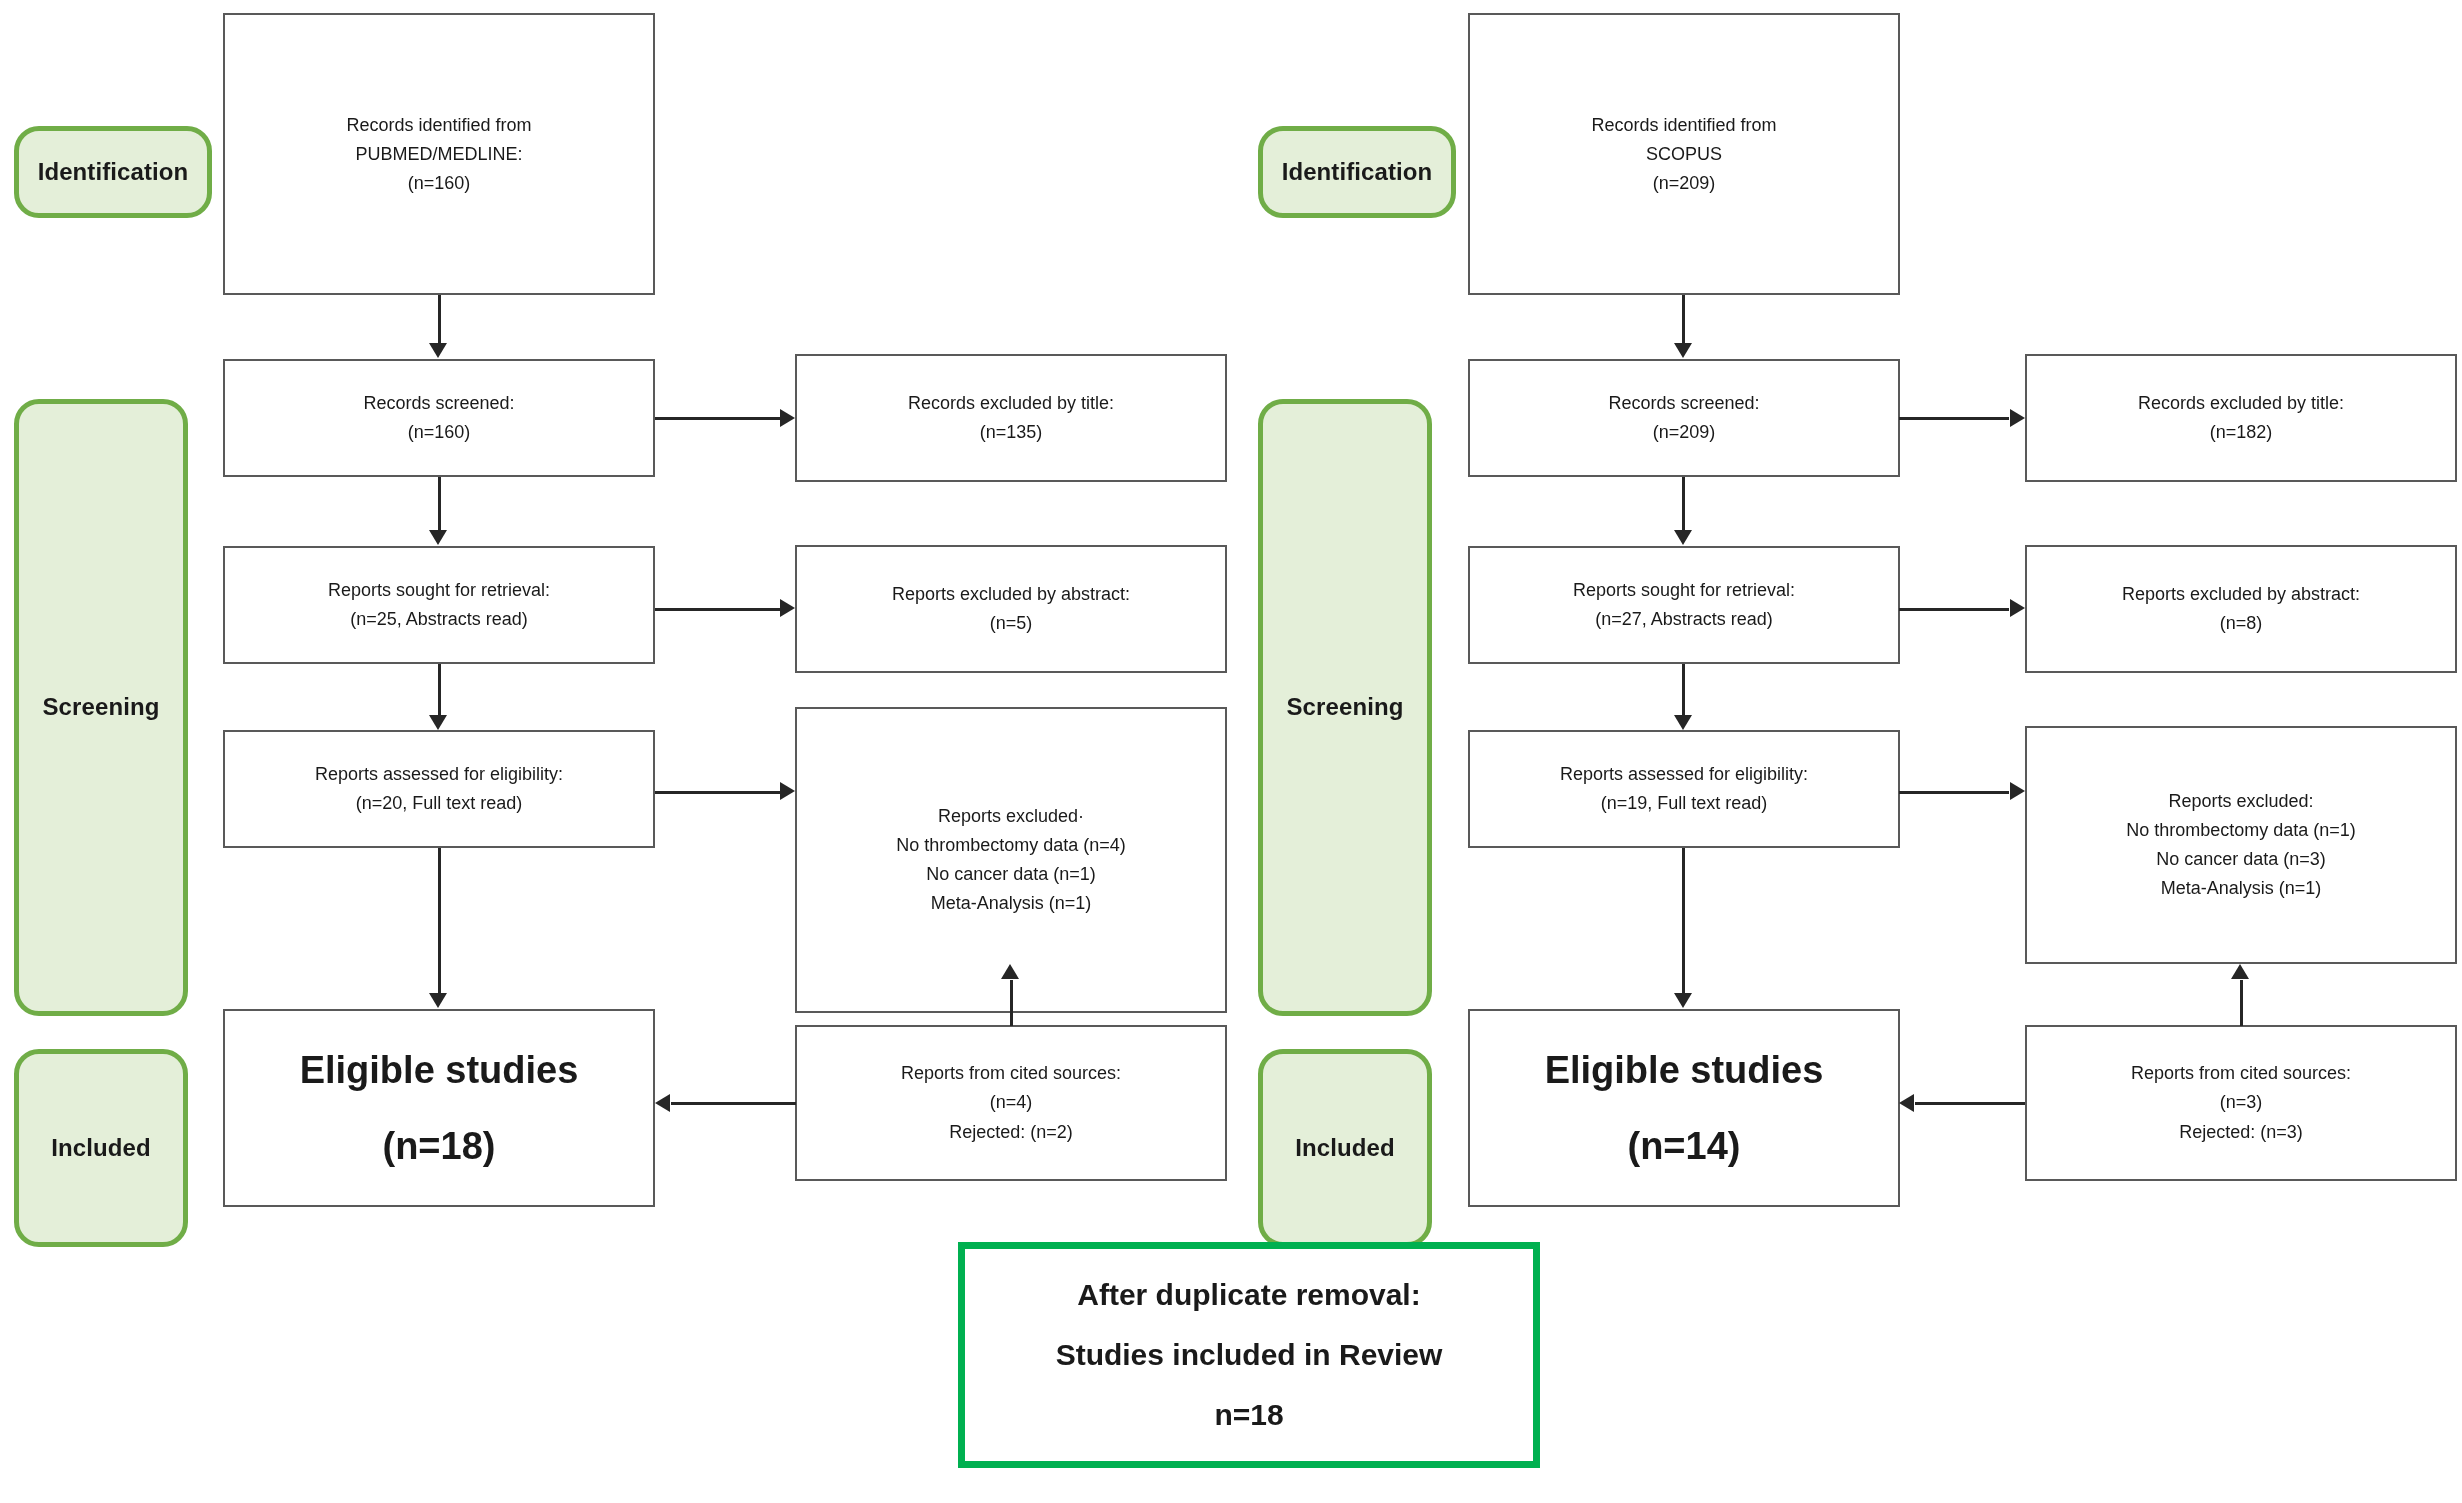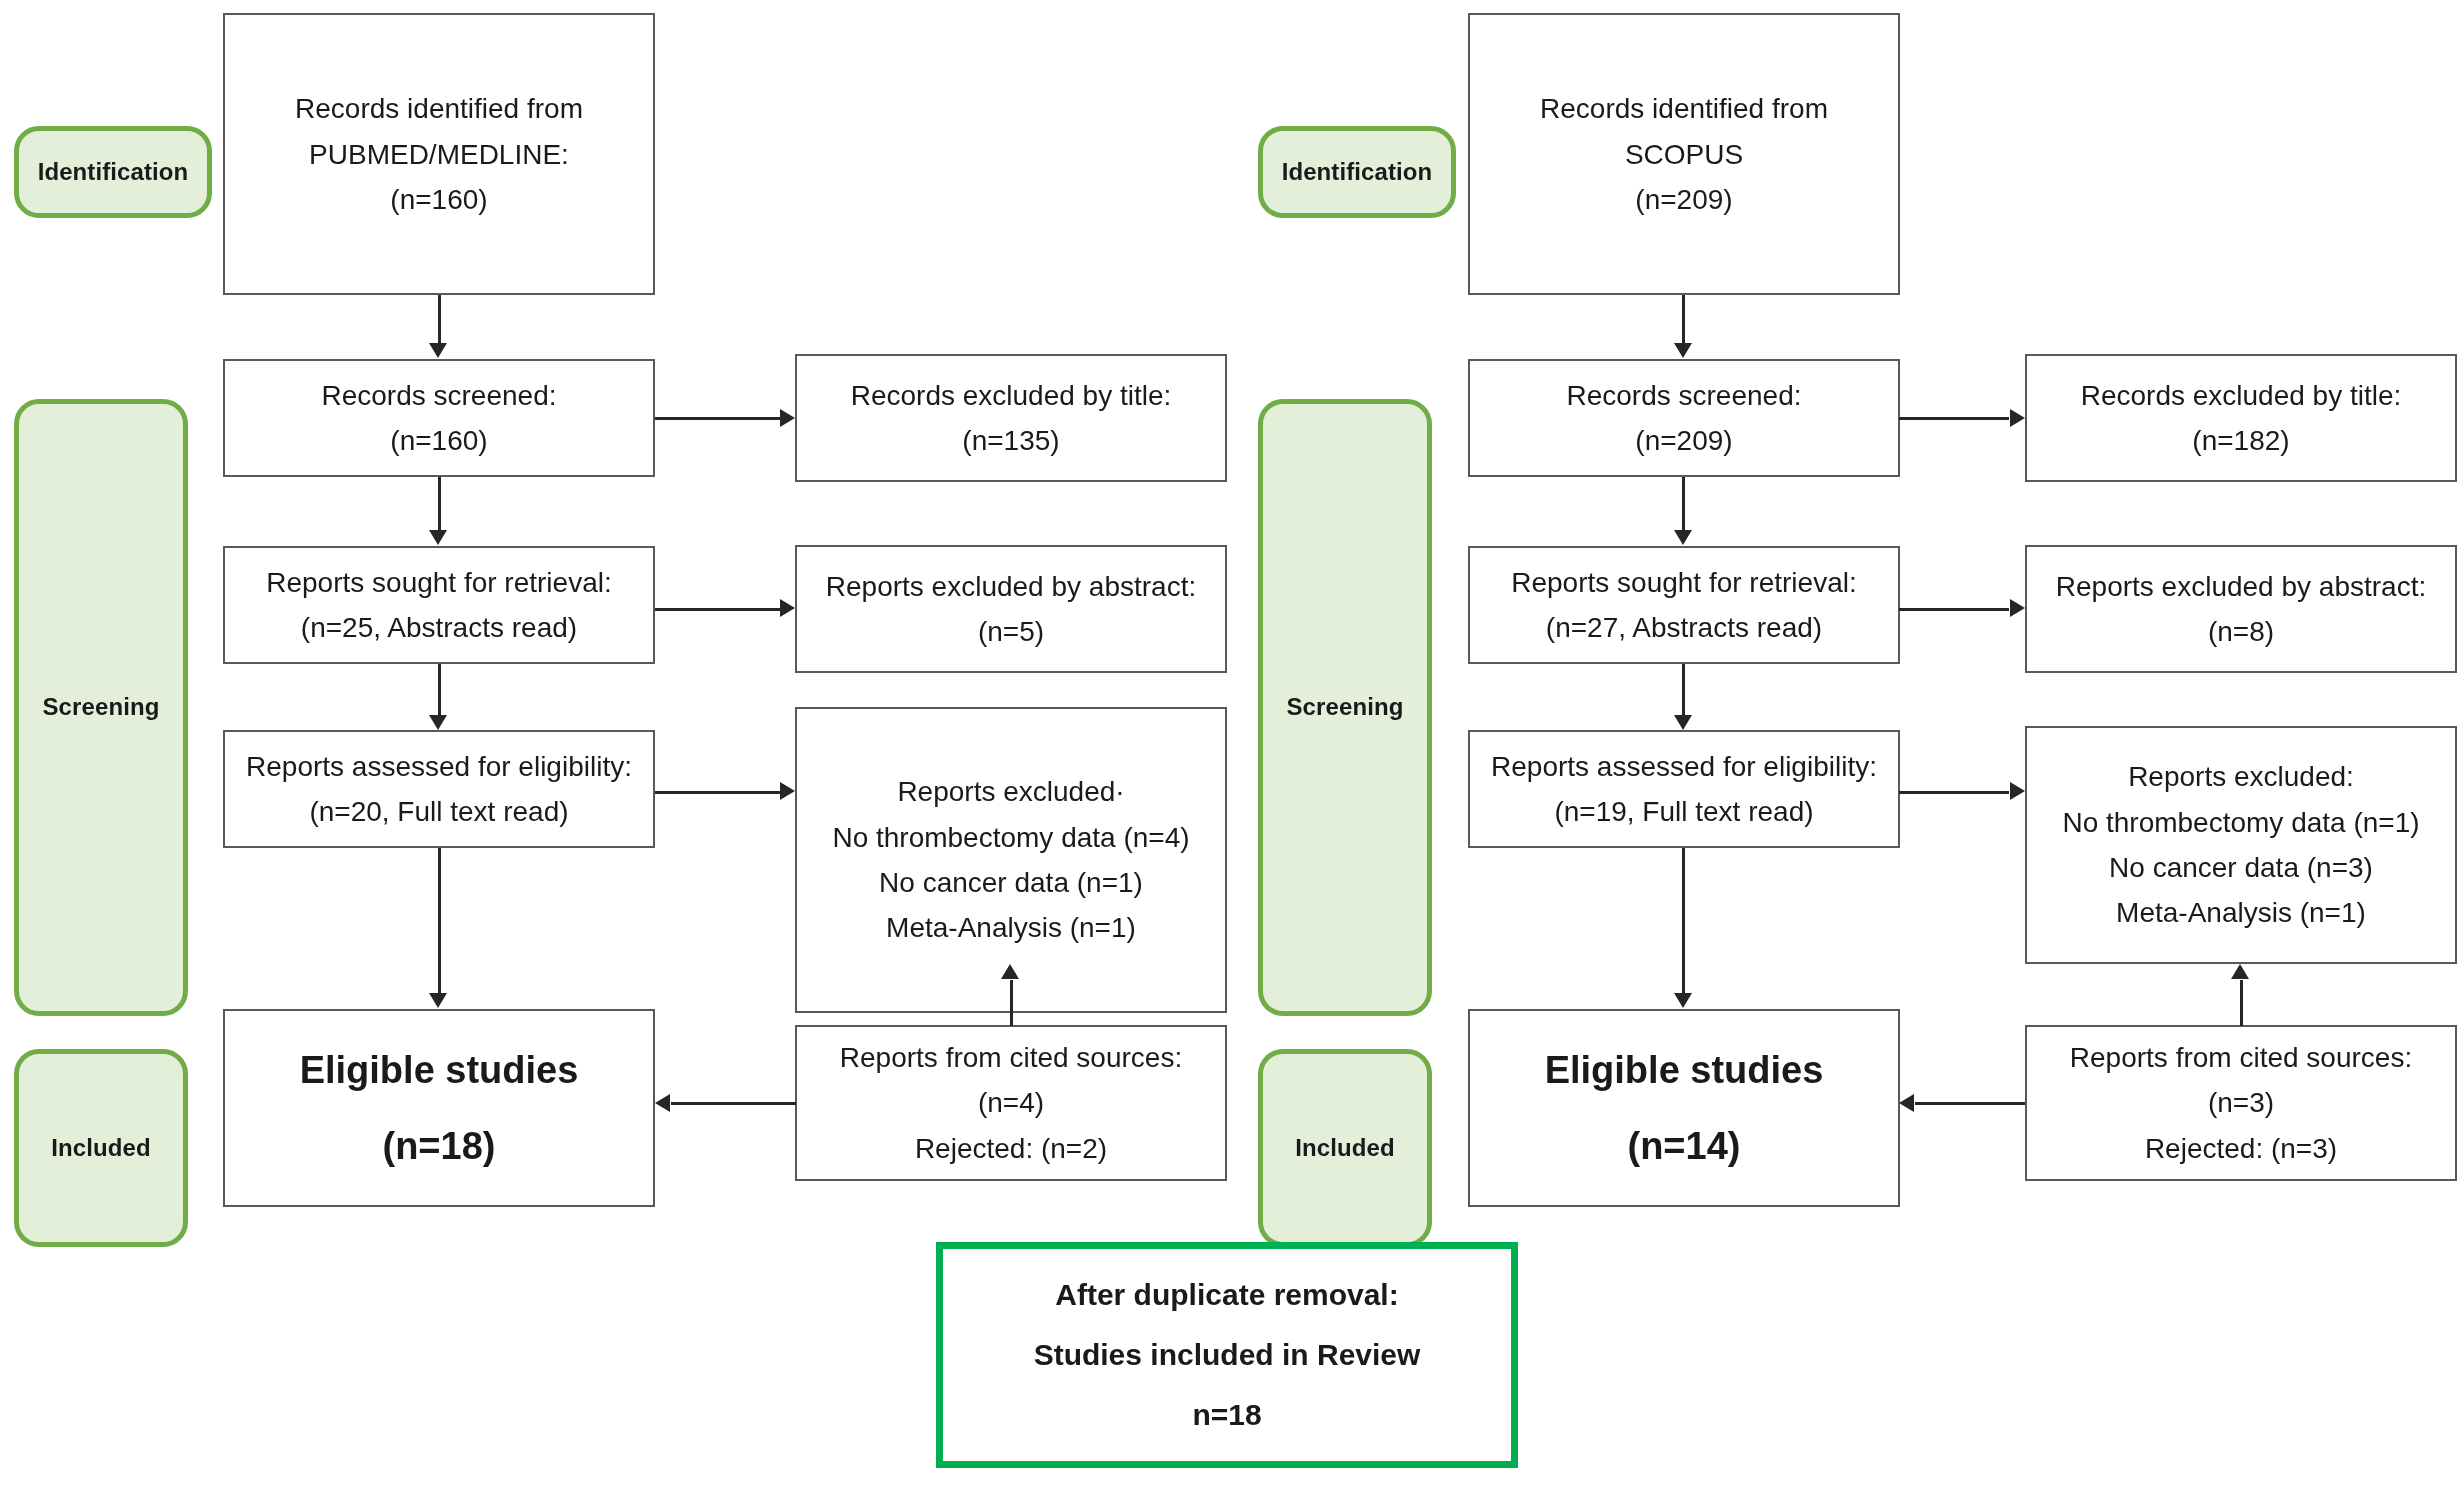--- a/index.html
+++ b/index.html
@@ -46,21 +46,21 @@
     box-sizing: border-box;
     background: #ffffff;
     border: 2.4px solid #595959;
     display: flex;
     align-items: center;
     justify-content: center;
     text-align: center;
     padding: 3.6px 8.4px;
   }
   .node .node-text {
-    font-size: 28px;
+    font-size: 18px;
     line-height: 1.62;
     color: #1a1a1a;
     white-space: pre-line;
   }
   .node.big .node-text {
     font-size: 38px;
     font-weight: bold;
     line-height: 2.0;
   }
 
@@ -282,20 +282,20 @@
 
   <div class="conn h" style="left:1899px; top:791px; width:110px;"></div>
   <div class="arrow right" style="left:2010px; top:782px;"></div>
 
   <div class="conn v" style="left:2240px; top:980px; height:46px;"></div>
   <div class="arrow up" style="left:2231px; top:964px;"></div>
 
   <div class="conn h" style="left:1915px; top:1102px; width:110px;"></div>
   <div class="arrow left" style="left:1899px; top:1094px;"></div>
 
-  <div class="node final" style="left:936px; top:1242px; width:582px; height:226px;">
+  <div class="node final" style="left:958px; top:1242px; width:582px; height:226px;">
     <span class="node-text">After duplicate removal:
 Studies included in Review
 n=18</span>
   </div>
 
 </div>
 
 
 </body></html>

